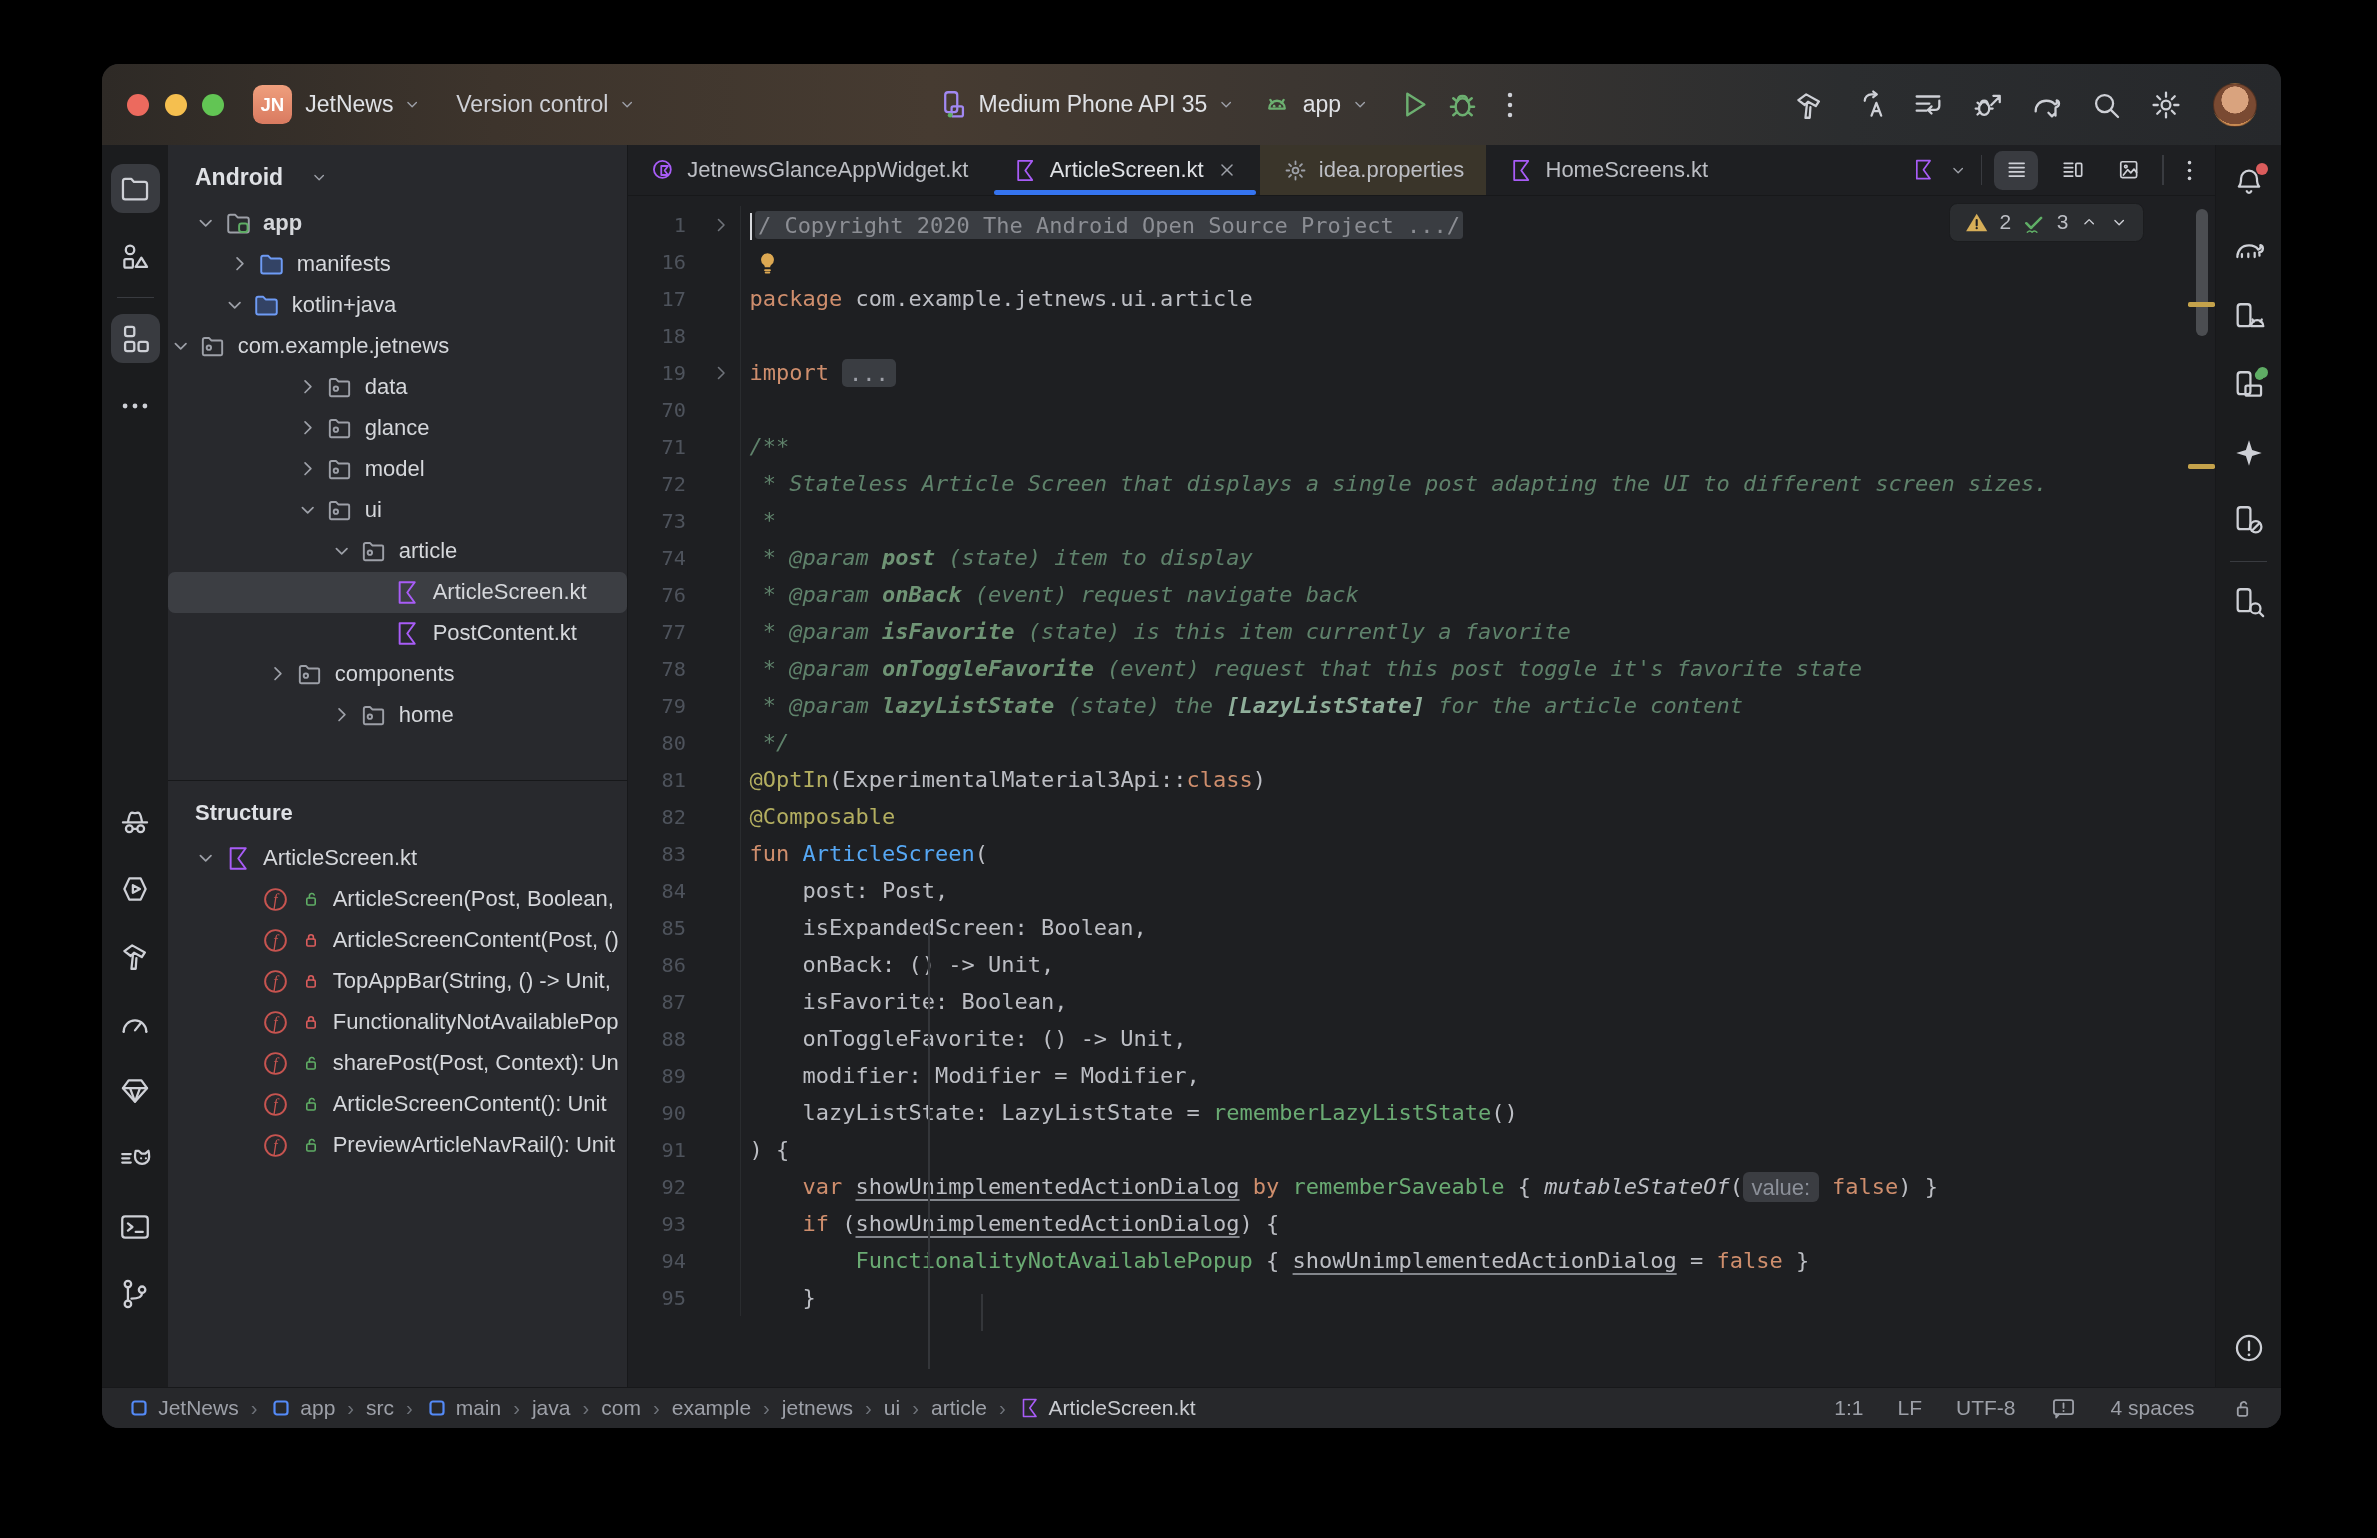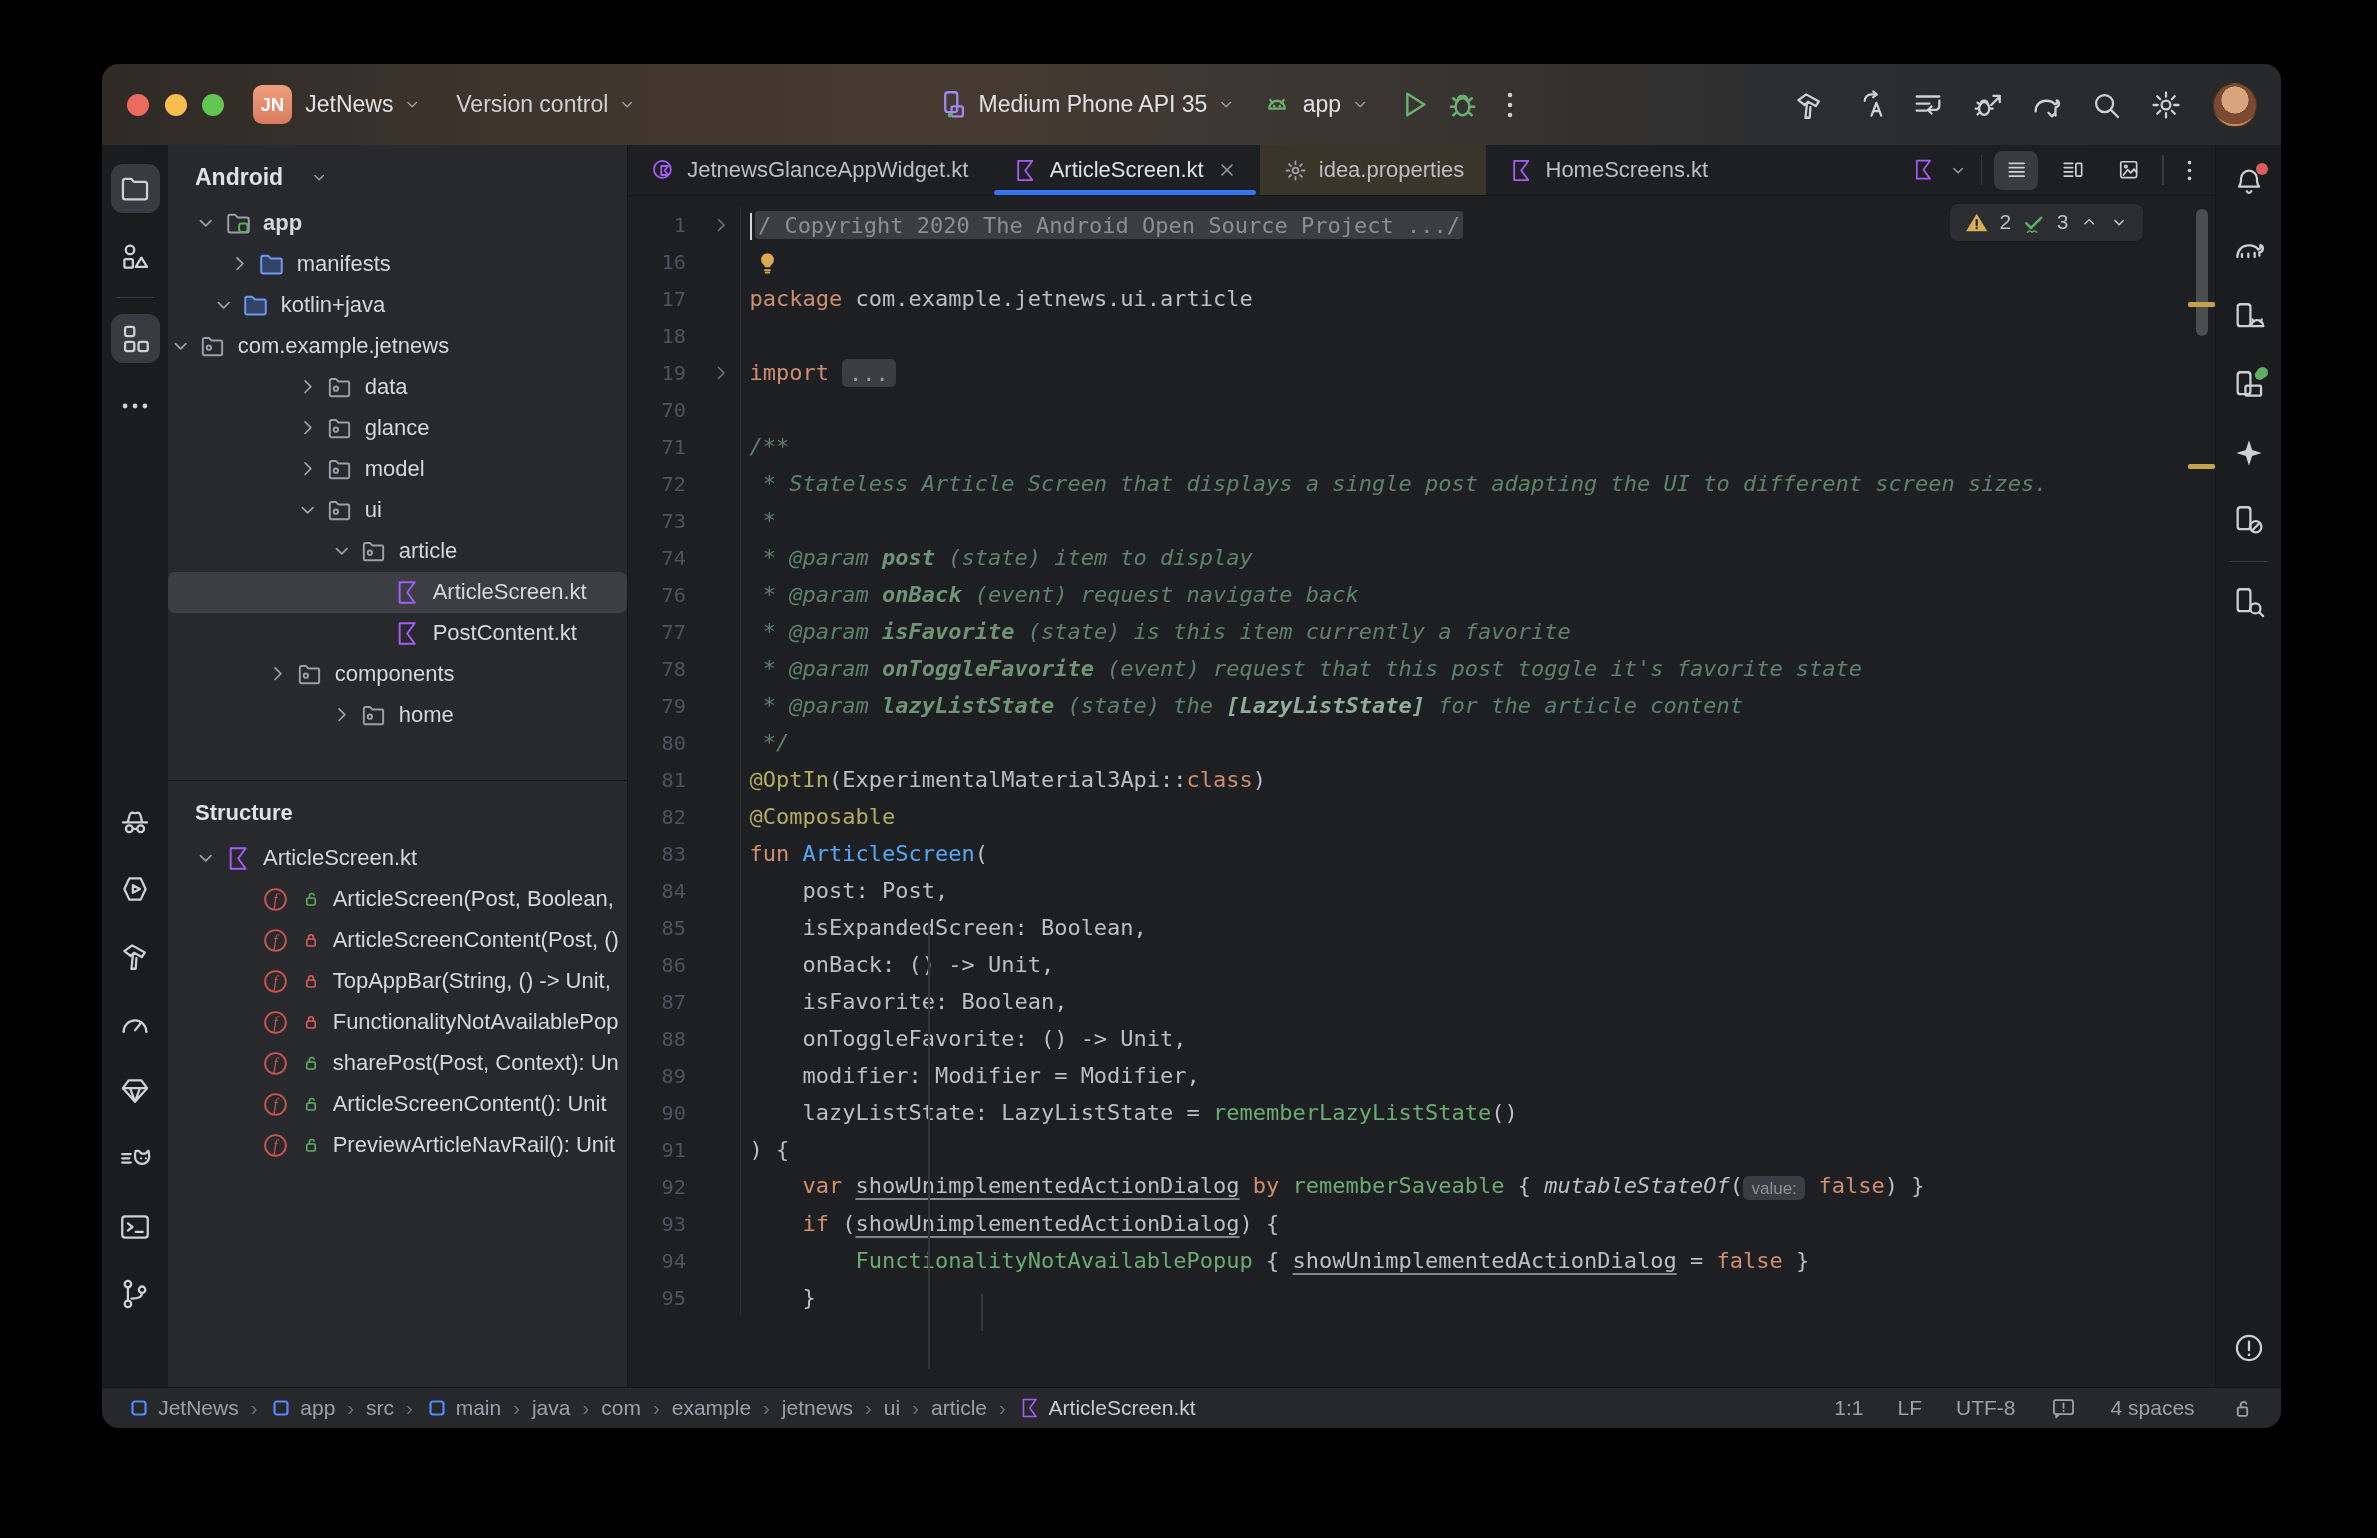--- a/index.html
+++ b/index.html
@@ -67,21 +67,21 @@
     display:flex;align-items:center;justify-content:flex-end;padding-right:54px;border-right:1.7px solid #2A2C2F;}
   .cl .gfold{position:absolute;right:6.8px;top:6.8px;width:24px;height:24px;color:#6F737A}
   .cl pre{margin:0;padding-left:8.5px;white-space:pre;color:#BCBEC4;font-family:inherit;font-size:22px;line-height:37px;}
   .tk-k{color:#CF8E6D}.tk-a{color:#B3AE60}.tk-fd{color:#56A8F5}.tk-fc{color:#6AAB73}
   .tk-doc{color:#5F826B;font-style:italic}
   .tk-docb{color:#6F9475;font-style:italic;font-weight:700}
   .tk-docsp{color:#6F9475;font-style:italic;font-weight:700;text-decoration:underline wavy #A3863B 1.7px;text-underline-offset:6px;}
   .tk-docref{color:#8FAE9A;font-style:italic;font-weight:700}
   .tk-fold{background:#3A3D42;color:#8C8E94;border-radius:3.4px;padding:1.7px 3.4px;}
   .tk-chip{background:#3A3D42;color:#9DA0A8;border-radius:5.1px;padding:1.7px 6.8px;}
-  .tk-hint{background:#3B3D42;color:#8C9099;border-radius:6px;padding:2.5px 8.5px;font-size:17px;font-family:"Liberation Sans",sans-serif;}
+  .tk-hint{background:#3B3D42;color:#8C9099;border-radius:6px;padding:2.5px 8.5px;font-size:22px;font-family:"Liberation Sans",sans-serif;}
   .tk-v{color:#BCBEC4;text-decoration:underline solid #83868C 1.7px;text-underline-offset:5.1px;}
   .tk-it{color:#BCBEC4;font-style:italic}
   .caret{display:inline-block;width:2.5px;height:27px;background:#D5D7DB;vertical-align:middle;margin-right:2.5px;}
   .bulb{width:29px;height:29px;display:inline-flex;vertical-align:middle;margin-left:3.4px;}
   .guide{position:absolute;width:1.7px;background:#34363A;}
   
   .inspect{position:absolute;top:6.8px;right:71px;height:39px;background:#2B2D30;border:0.8px solid #1B1C1E;border-radius:8.5px;
     display:flex;align-items:center;gap:10.2px;padding:0 13.5px;color:#BCBEC4;font-size:21px;font-family:"Liberation Sans",sans-serif;cursor:pointer;}
   .inspect .ic{width:25.4px;height:25.4px}
   
@@ -371,21 +371,21 @@
                   <path d="M9.5 6.5l5.5 5.5-5.5 5.5"></path>
                 </svg>
               </span>
               <span class="ticon" style="color:#6E9BF5">
                 <svg viewBox="0 0 24 24" fill="none" stroke="currentColor" stroke-width="1.6" stroke-linecap="round" stroke-linejoin="round">
                   <path d="M3.5 6.5c0-1 .7-1.7 1.6-1.7h4.2l2 2.2h7.6c.9 0 1.6.7 1.6 1.7v9c0 1-.7 1.7-1.6 1.7H5.1c-.9 0-1.6-.7-1.6-1.7z" fill="rgba(84,138,247,.28)"></path>
                 </svg>
               </span>
               <span>manifests</span>
             </div>
-            <div class="trow" style="padding-left: 43px;">
+            <div class="trow" style="padding-left: 54px;">
               <span class="tchev">
                 <svg viewBox="0 0 24 24" fill="none" stroke="currentColor" stroke-width="1.6" stroke-linecap="round" stroke-linejoin="round">
                   <path d="M7 10l5 5 5-5"></path>
                 </svg>
               </span>
               <span class="ticon" style="color:#6E9BF5">
                 <svg viewBox="0 0 24 24" fill="none" stroke="currentColor" stroke-width="1.6" stroke-linecap="round" stroke-linejoin="round">
                   <path d="M3.5 6.5c0-1 .7-1.7 1.6-1.7h4.2l2 2.2h7.6c.9 0 1.6.7 1.6 1.7v9c0 1-.7 1.7-1.6 1.7H5.1c-.9 0-1.6-.7-1.6-1.7z" fill="rgba(84,138,247,.28)"></path>
                 </svg>
               </span>

